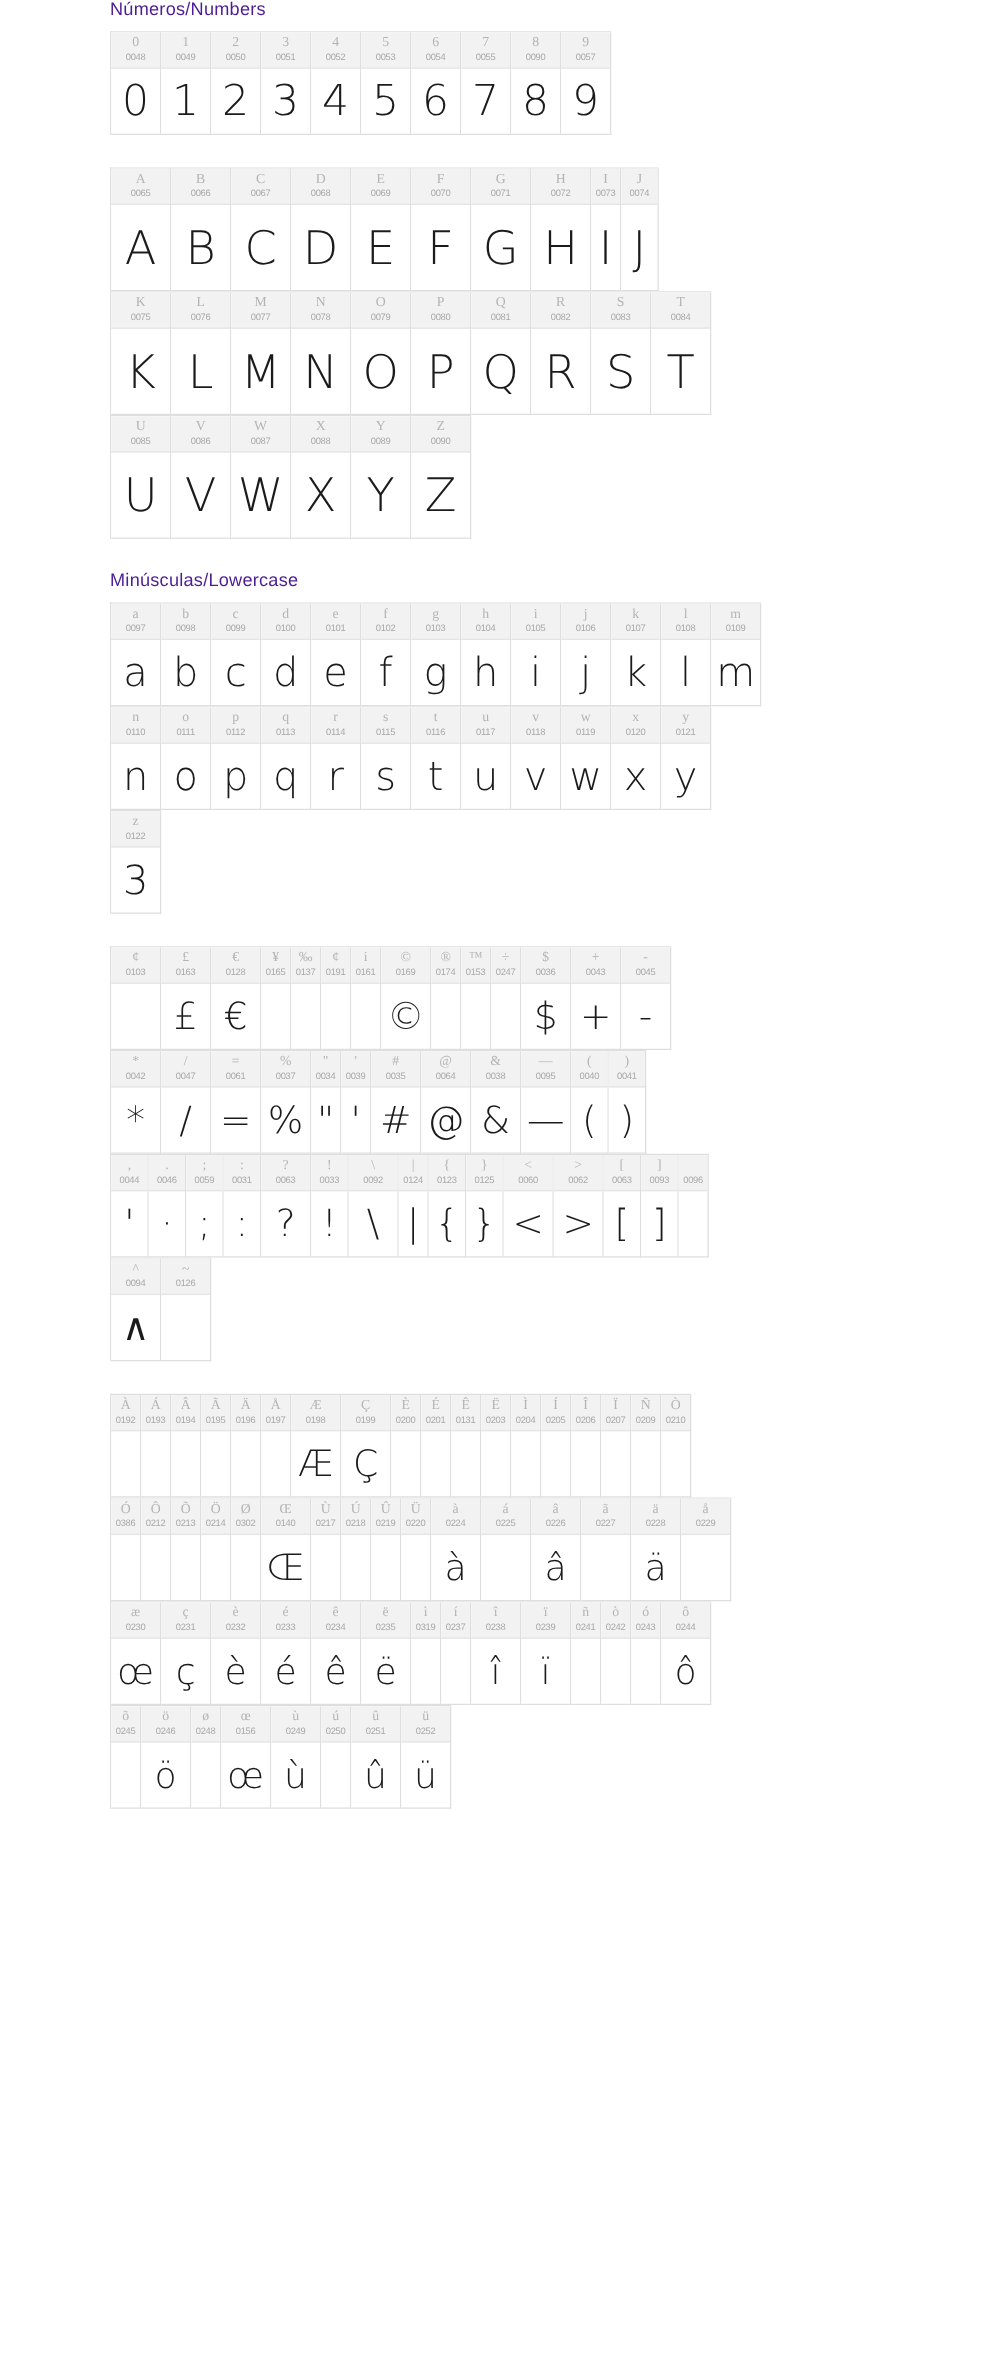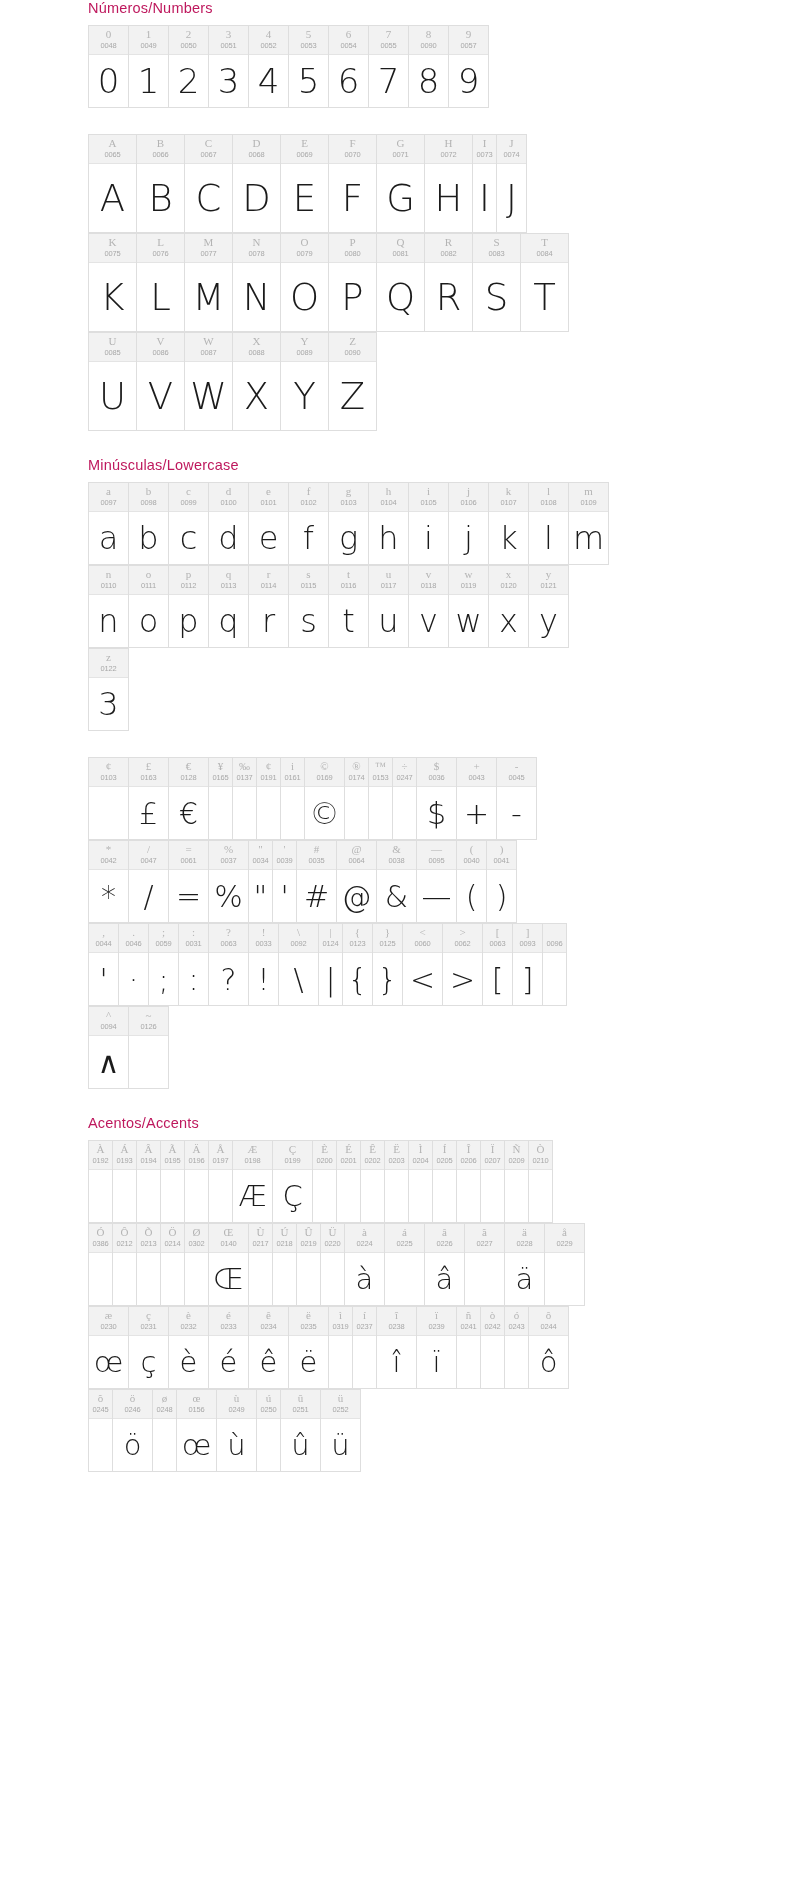--- a/index.html
+++ b/index.html
@@ -16,21 +16,21 @@
   .page {
     width: 800px;
     padding-top: 0px;
     box-sizing: border-box;
   }
   .section {
     margin-bottom: 26px;
   }
   .section-title {
     font-size: 14.5px;
-    color: #be185d;
+    color: #4c1d95;
     font-weight: 400;
     margin-left: 88px;
     margin-bottom: 9px;
     letter-spacing: 0.2px;
   }
   .grid-rows {
     margin-left: 88px;
   }
   .row {
     display: flex;
@@ -872,21 +872,20 @@
             <div class="hdr">
               <span class="ch">~</span>
               <span class="code">0126</span>
             </div>
             <div class="glyph"></div>
           </div>
         </div>
       </div>
     </div>
     <div class="section">
-      <div class="section-title">Acentos/Accents</div>
       <div class="grid-rows">
         <div class="row">
           <div class="cell acc w-narrow empty">
             <div class="hdr">
               <span class="ch">À</span>
               <span class="code">0192</span>
             </div>
             <div class="glyph"></div>
           </div>
           <div class="cell acc w-narrow empty">
@@ -948,21 +947,21 @@
           <div class="cell acc w-narrow empty">
             <div class="hdr">
               <span class="ch">É</span>
               <span class="code">0201</span>
             </div>
             <div class="glyph"></div>
           </div>
           <div class="cell acc w-narrow empty">
             <div class="hdr">
               <span class="ch">Ê</span>
-              <span class="code">0202</span>
+              <span class="code">0131</span>
             </div>
             <div class="glyph"></div>
           </div>
           <div class="cell acc w-narrow empty">
             <div class="hdr">
               <span class="ch">Ë</span>
               <span class="code">0203</span>
             </div>
             <div class="glyph"></div>
           </div>

